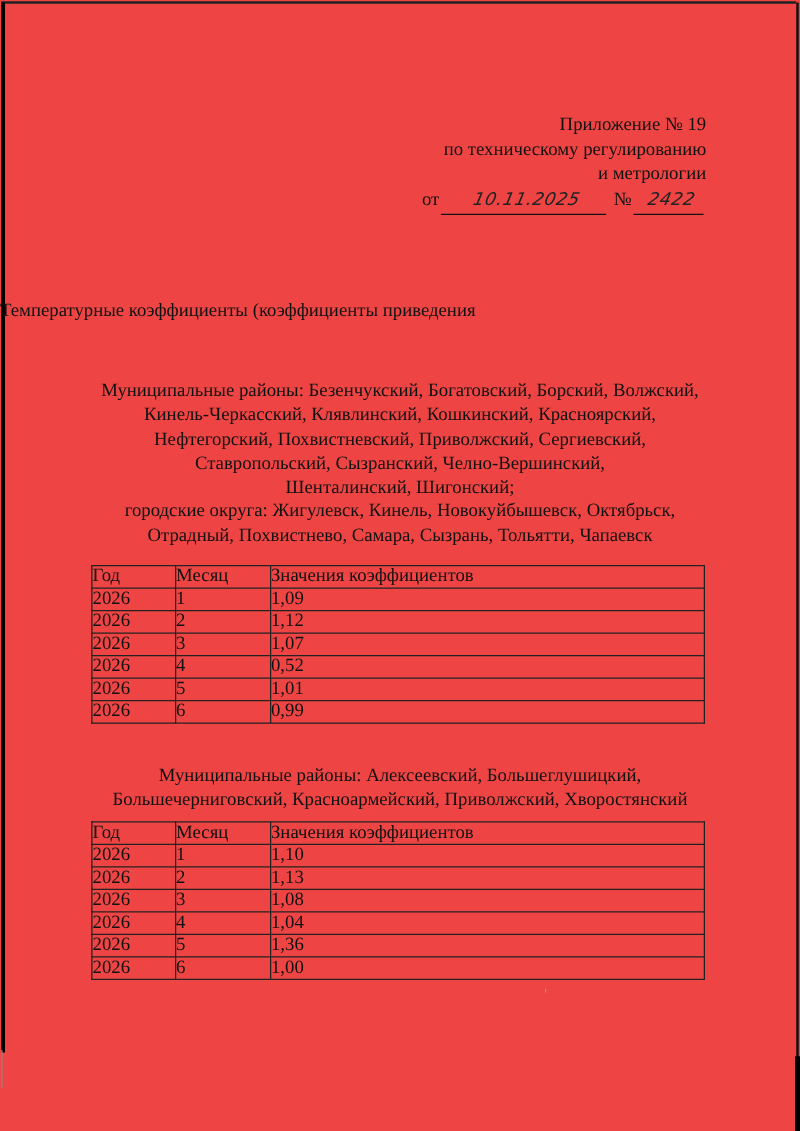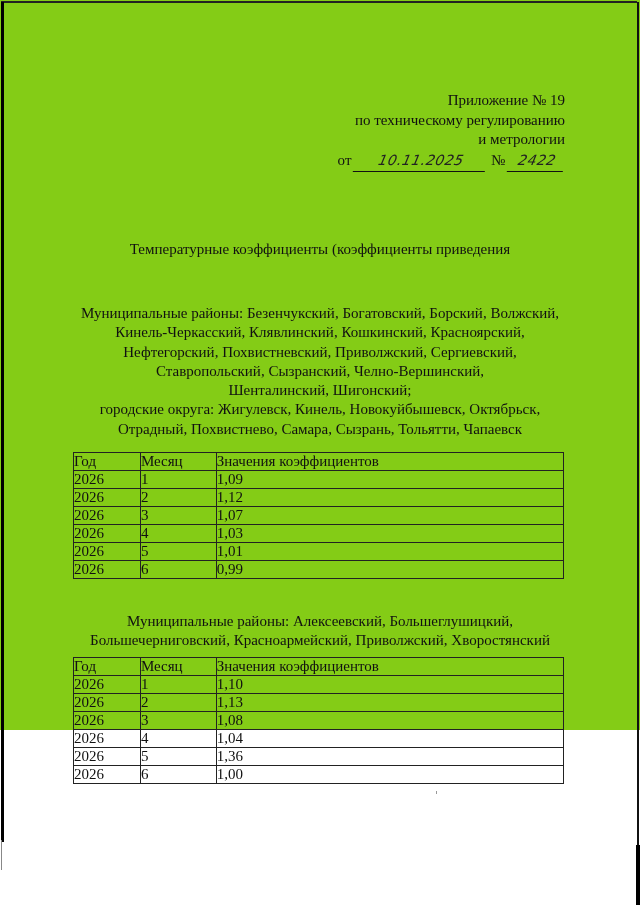--- a/index.html
+++ b/index.html
@@ -12,22 +12,22 @@
     height: 905px;
     position: relative;
     overflow: hidden;
     font-family: "Liberation Serif", "DejaVu Serif", serif;
     color: #111111;
   }
   .page {
     position: absolute;
     left: 0; top: 0;
     width: 640px;
-    height: 730px;
-    background: #84cc16;
+    height: 905px;
+    background: #ef4444;
   }
   
   .edge-left {
     position: absolute; left: 1px; top: 2px; width: 3px; height: 840px;
     background: #000;
   }
   .edge-left-thin {
     position: absolute; left: 1px; top: 840px; width: 1px; height: 30px;
     background: #888;
   }
@@ -69,21 +69,20 @@
     letter-spacing: 0.5px;
     transform: skewX(-12deg);
   }
   .hw-date { width: 132px; }
   .hw-num { width: 56px; }
 
   .title {
     position: absolute;
     left: 0; width: 640px;
     top: 240px;
-    text-align: center;
     font-size: 15px;
     line-height: 19px;
     font-family: Liberation Serif, serif;
   }
   .title .line { display: block; }
 
   .districts {
     position: absolute;
     left: 0; width: 640px;
     text-align: center;
@@ -182,21 +181,21 @@
       <td>1,12</td>
     </tr>
     <tr>
       <td>2026</td>
       <td>3</td>
       <td>1,07</td>
     </tr>
     <tr>
       <td>2026</td>
       <td>4</td>
-      <td>1,03</td>
+      <td>0,52</td>
     </tr>
     <tr>
       <td>2026</td>
       <td>5</td>
       <td>1,01</td>
     </tr>
     <tr>
       <td>2026</td>
       <td>6</td>
       <td>0,99</td>

